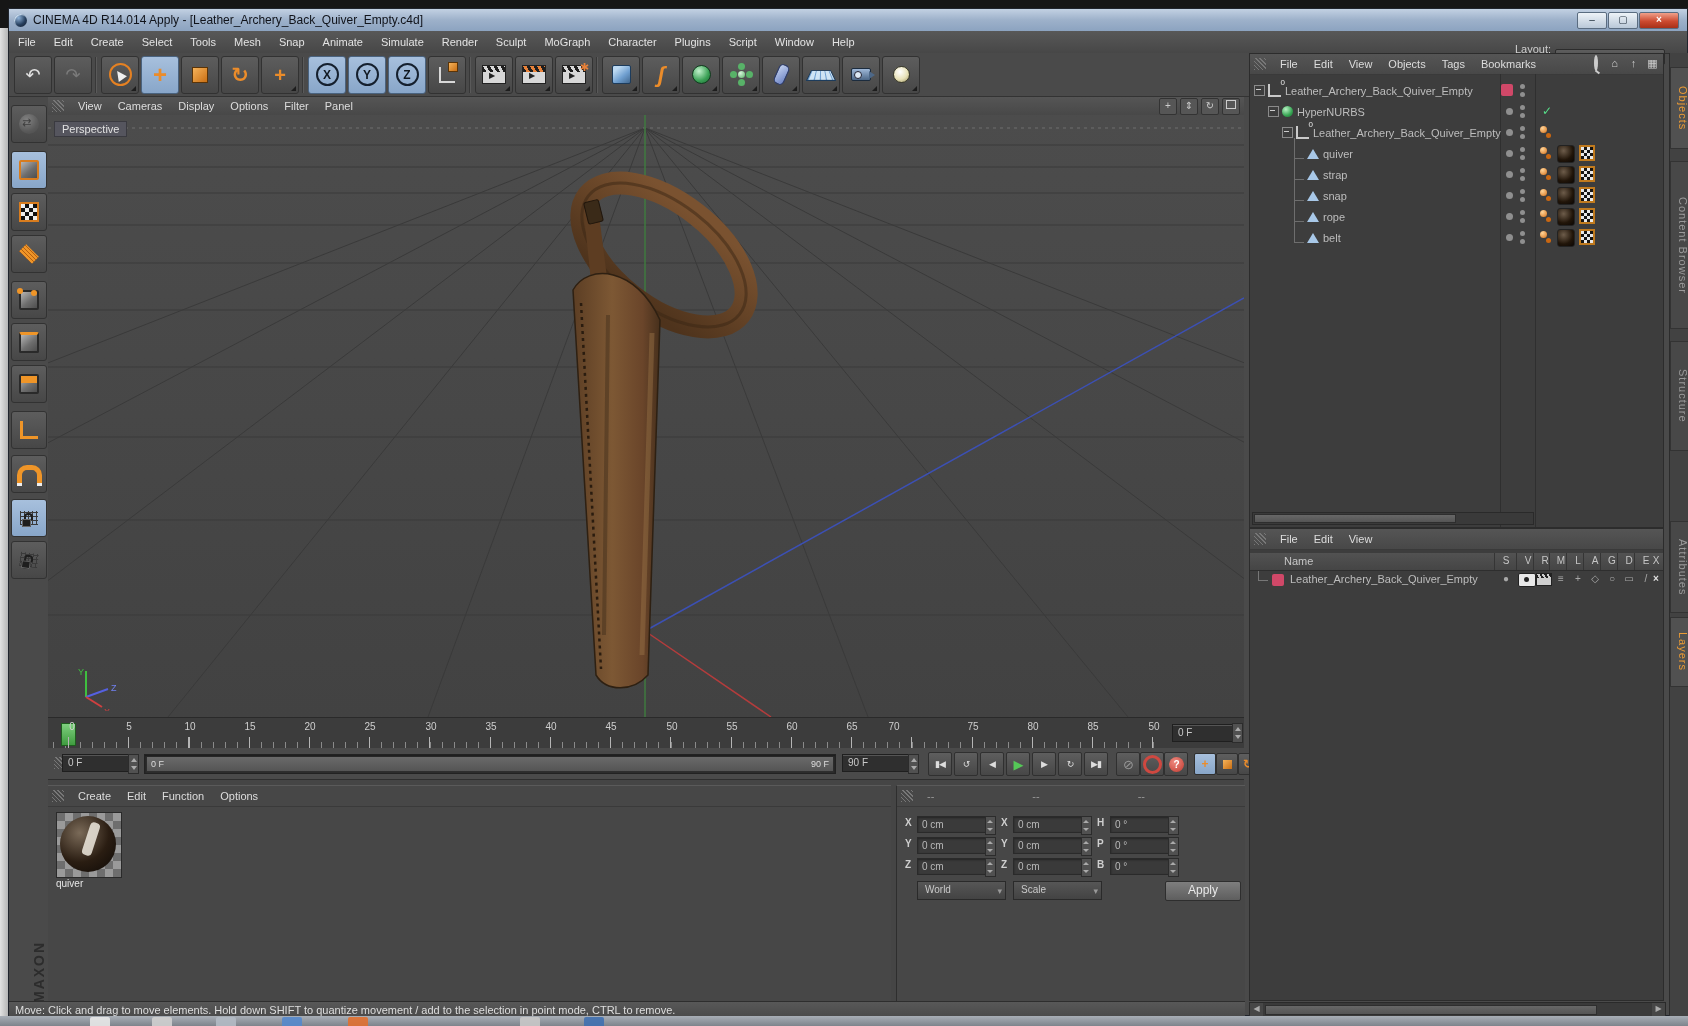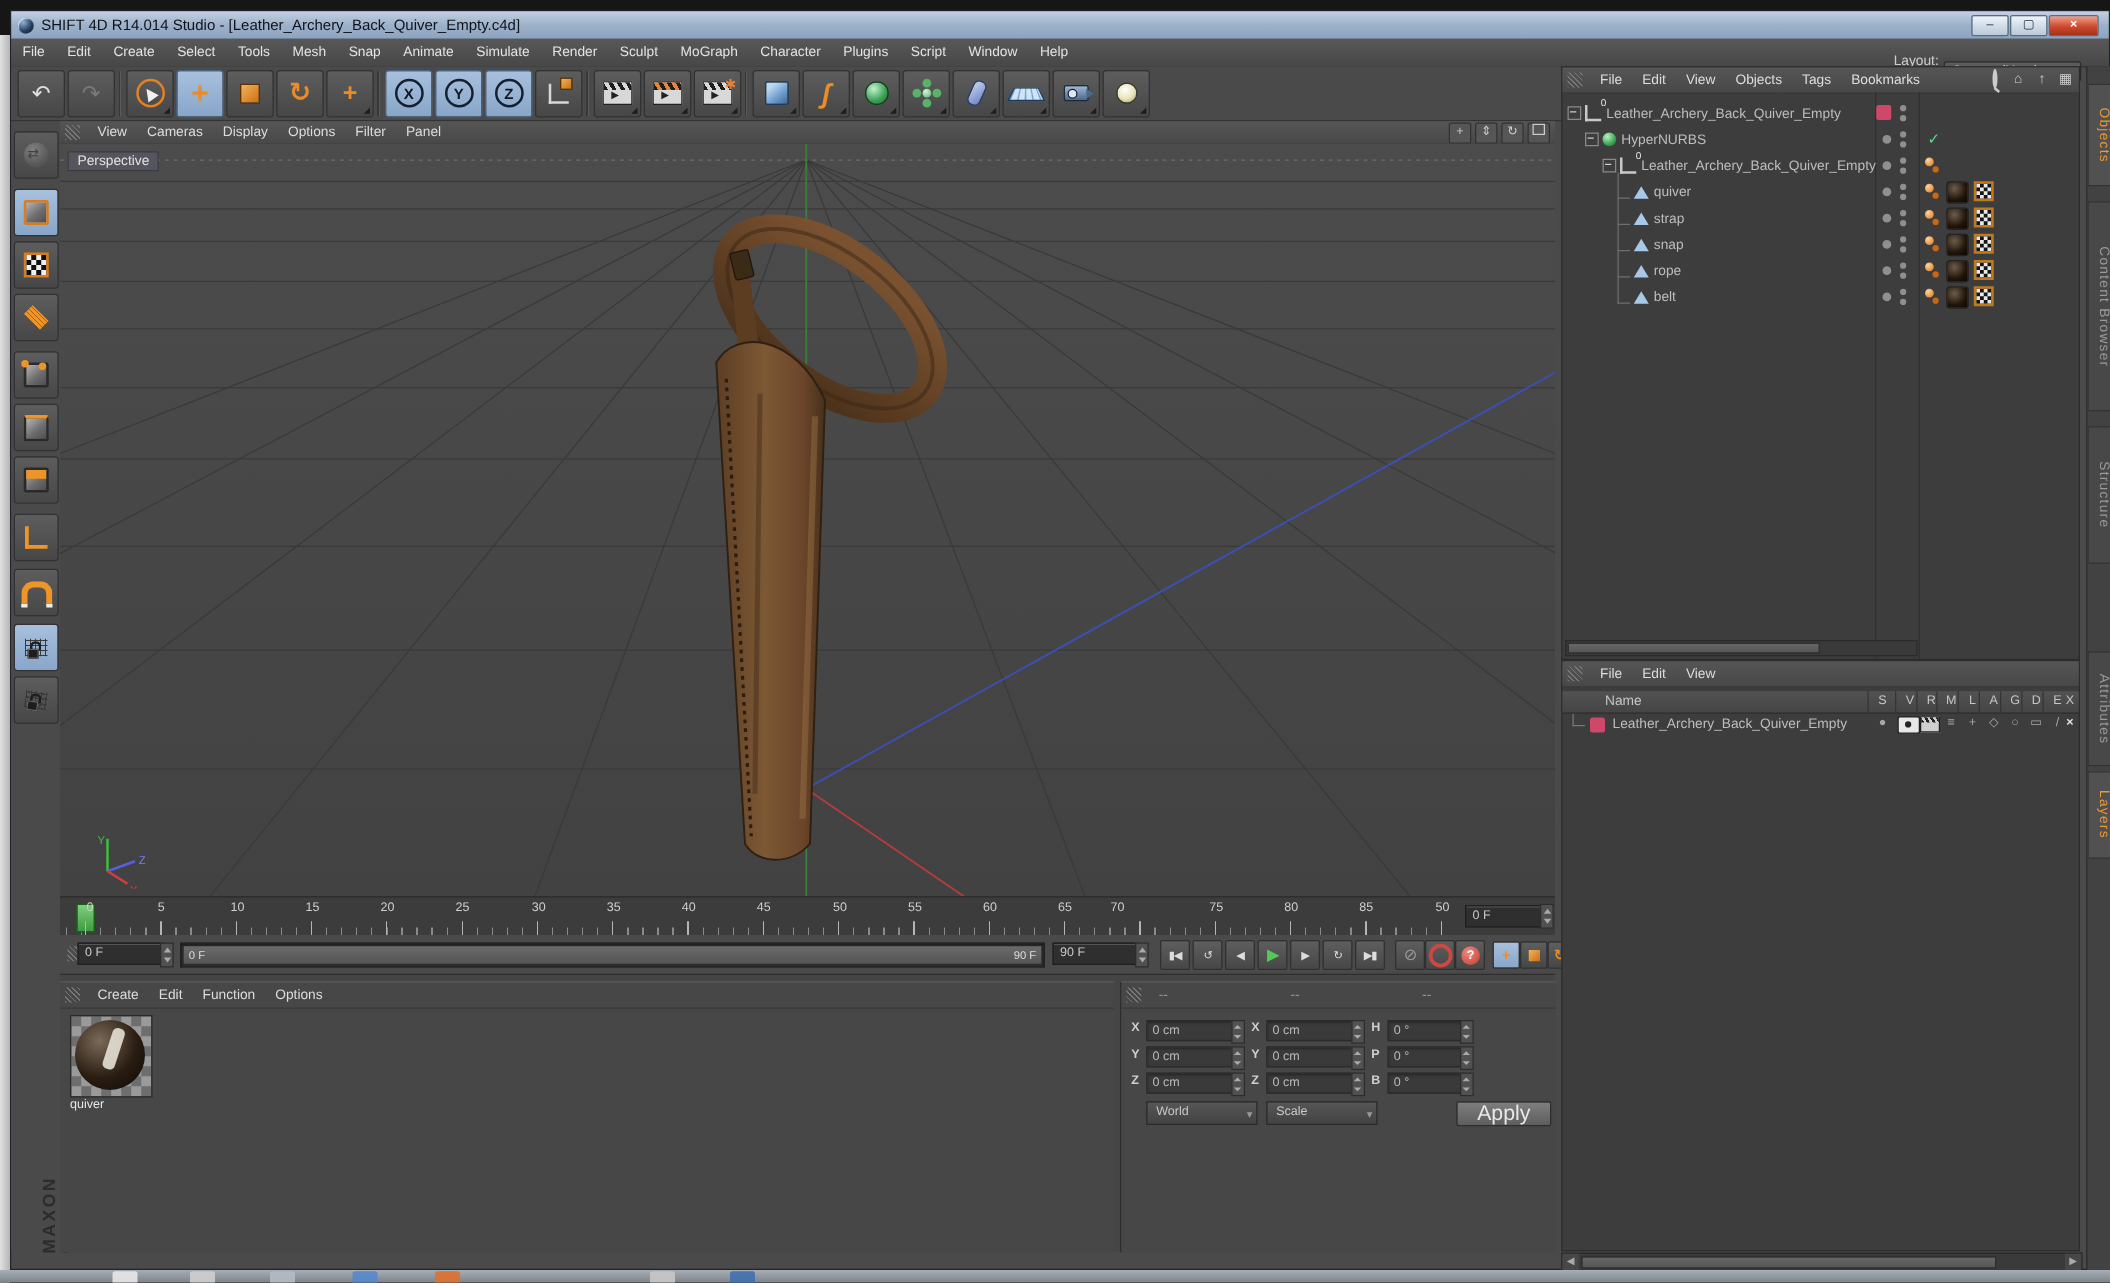--- a/index.html
+++ b/index.html
@@ -163,21 +163,21 @@
   .clabel{position:absolute;top:1px;color:#cfcfcf;font-weight:bold;font-size:10px;}
   .cfield{position:absolute;top:0;height:15px;width:66px;background:#3a3a3a;border:1px solid #2a2a2a;
     box-shadow:inset 0 1px 2px #242424;color:#b9b9b9;font-size:10px;line-height:15px;padding-left:4px;}
   .cspin{position:absolute;top:0;width:9px;height:17px;background:#515151;border:1px solid #2c2c2c;}
   .cspin::before{content:"";position:absolute;left:1px;top:3px;border-left:3px solid transparent;border-right:3px solid transparent;border-bottom:3px solid #aaa;}
   .cspin::after{content:"";position:absolute;left:1px;bottom:3px;border-left:3px solid transparent;border-right:3px solid transparent;border-top:3px solid #aaa;}
   .ddl{position:absolute;height:17px;background:linear-gradient(#565656,#434343);border:1px solid #2a2a2a;
     color:#c9c9c9;font-size:10px;line-height:16px;padding:0 14px 0 7px;}
   .ddl::after{content:"▾";position:absolute;right:3px;top:1px;font-size:9px;color:#999;}
   #applybtn{position:absolute;left:268px;top:95px;width:74px;height:18px;background:linear-gradient(#7e7e7e,#5e5e5e);
-    border:1px solid #2e2e2e;border-radius:2px;color:#e8e8e8;text-align:center;line-height:17px;font-size:17px;}
+    border:1px solid #2e2e2e;border-radius:2px;color:#e8e8e8;text-align:center;line-height:17px;font-size:12px;}
   
   #ompanel{left:1240px;top:44px;width:415px;height:475px;background:#3d3d3d;border:1px solid #2c2c2c;box-sizing:border-box;}
   #ompanel .pmenu,#laypanel .pmenu{background:linear-gradient(#555,#484848);}
   .omicons{position:absolute;right:3px;top:3px;display:flex;gap:4px;}
   .omico{width:15px;height:14px;color:#ccc;font-size:11px;text-align:center;line-height:13px;}
   .mag{width:8px;height:8px;border:2px solid #ccc;border-radius:50%;position:relative;margin-top:1px;}
   .mag::after{content:"";position:absolute;right:-4px;bottom:-4px;width:5px;height:2px;background:#ccc;transform:rotate(40deg);}
   .omsep{position:absolute;top:20px;bottom:0;width:1px;background:#2f2f2f;}
   .om-row{position:absolute;left:0;width:413px;height:21px;display:flex;align-items:center;color:#bdbdbd;}
   .om-row .lbl{margin-left:4px;white-space:nowrap;}
@@ -229,21 +229,21 @@
 </style>
 </head>
 <body>
 
 <div class="abs" id="desk-strip"></div>
 
 <div class="abs" id="win">
 
   <div class="abs" id="titlebar">
     <span class="t-ico"></span>
-    <span>SHIFT 4D R14.014 Studio - [Leather_Archery_Back_Quiver_Empty.c4d]</span>
+    <span>CINEMA 4D R14.014 Apply - [Leather_Archery_Back_Quiver_Empty.c4d]</span>
     <span class="cap-btns">
       <span class="cap">–</span>
       <span class="cap">▢</span>
       <span class="cap close">×</span>
     </span>
   </div>
 
   <div class="abs" id="menubar">
     <span class="mi">File</span>
     <span class="mi">Edit</span>
@@ -761,20 +761,23 @@
   </div>
 
   <div class="abs" id="tabstrip">
     <span class="vtab act" style="top:14px;height:82px;">Objects</span>
     <span class="vtab" style="top:108px;height:168px;">Content Browser</span>
     <span class="vtab" style="top:288px;height:110px;">Structure</span>
     <span class="vtab" style="top:468px;height:92px;">Attributes</span>
     <span class="vtab act" style="top:564px;height:70px;">Layers</span>
   </div>
 
+  <div class="abs" id="statusbar">
+    <span>Move: Click and drag to move elements. Hold down SHIFT to quantize movement / add to the selection in point mode, CTRL to remove.</span>
+  </div>
 </div>
 
 <div class="abs" id="taskbar">
   <span class="tk" style="left:90px;background:#e8e8e8;"></span>
   <span class="tk" style="left:152px;background:#cfcfcf;"></span>
   <span class="tk" style="left:216px;background:#b2bac4;"></span>
   <span class="tk" style="left:282px;background:#5588cc;"></span>
   <span class="tk" style="left:348px;background:#e07030;"></span>
   <span class="tk" style="left:520px;background:#c8c8c8;"></span>
   <span class="tk" style="left:584px;background:#4070b0;"></span>

